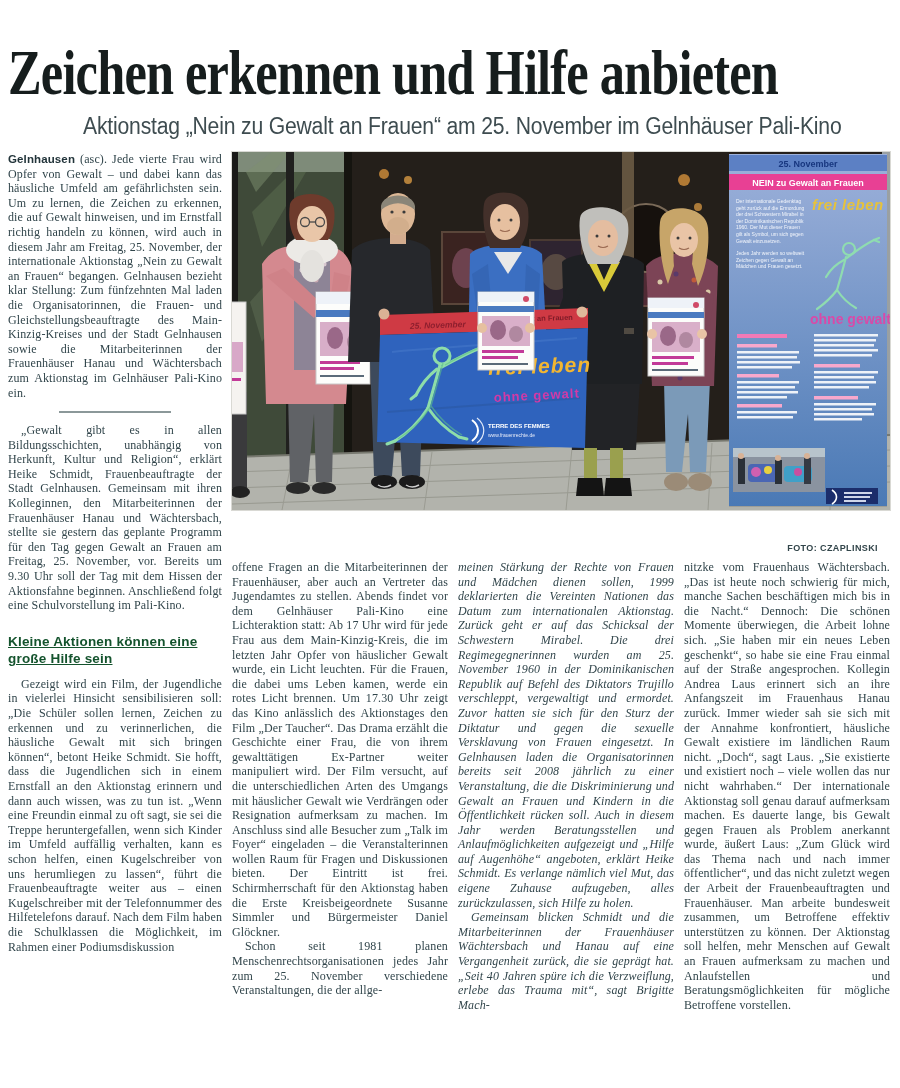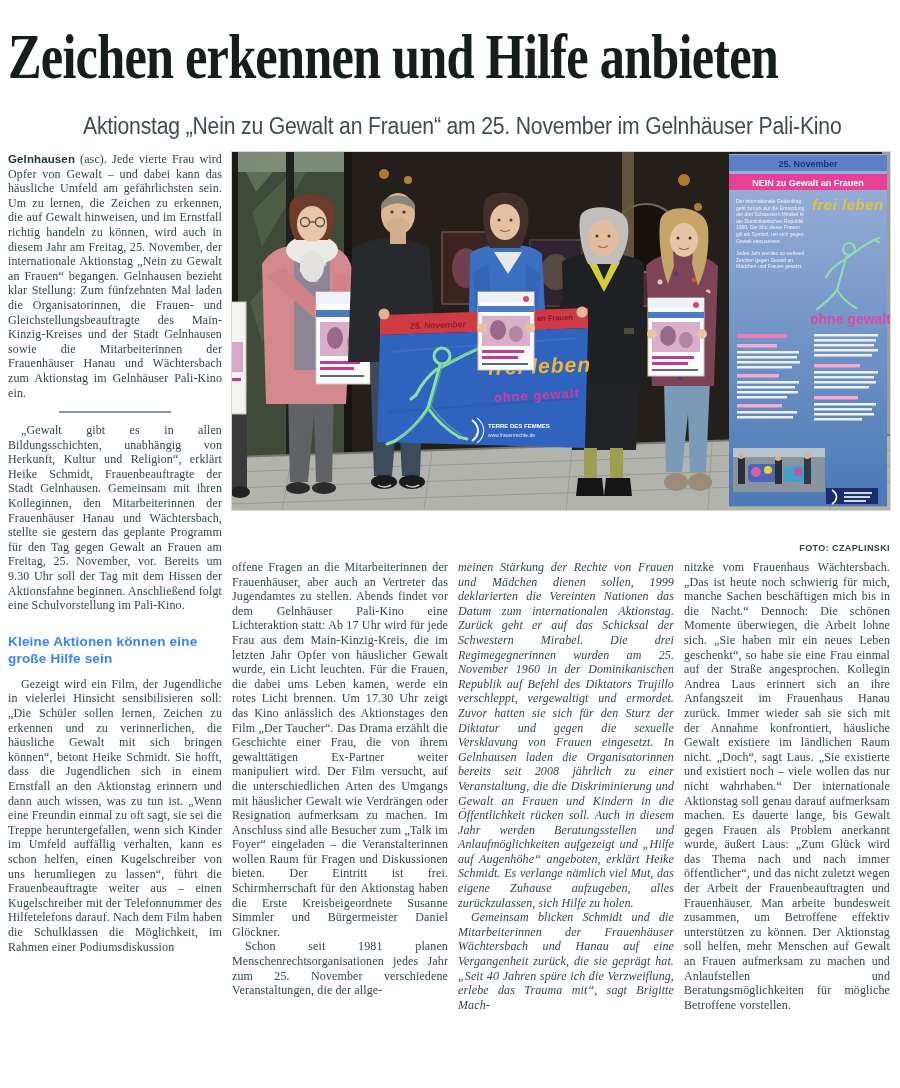--- a/index.html
+++ b/index.html
@@ -1,42 +1,42 @@
 <!DOCTYPE html>
 <html lang="de"><head>
 <meta charset="utf-8">
 <style>
   html,body{margin:0;padding:0;background:#ffffff;}
   .page{position:relative;width:900px;height:1088px;background:#fff;overflow:hidden;
         font-family:"Liberation Serif",serif;color:#31454b;}
   
-  .headline-wrap{position:absolute;left:8px;top:24px;width:892px;height:70px;}
+  .headline-wrap{position:absolute;left:8px;top:40px;width:892px;height:70px;}
   .headline{margin:0;white-space:nowrap;font:bold 63px/1.05 "Liberation Serif",serif;
             letter-spacing:-1px;color:#161d1d;transform:scaleX(.80);transform-origin:0 0;}
   .subheadline-wrap{position:absolute;left:12px;top:113px;width:900px;text-align:center;}
   .subheadline{display:inline-block;font:400 23px/1.2 "Liberation Sans",sans-serif;
                color:#3e4c50;letter-spacing:-.2px;transform:scaleX(.92);transform-origin:50% 0;}
   
   .col{position:absolute;font:12px/14.6px "Liberation Serif",serif;text-align:justify;
        color:#31454b;letter-spacing:.12px;}
   .col p{margin:0;}
   .col p.indent{text-indent:13px;}
   .col1{left:8px;top:152px;width:214px;height:930px;}
   .col2{left:232px;top:560px;width:216px;height:522px;}
   .col3{left:458px;top:560px;width:216px;height:522px;font-style:italic;}
   .col4{left:684px;top:560px;width:206px;height:522px;}
   .lead{font:bold 11.5px "Liberation Sans",sans-serif;color:#22343a;margin-top:48px;}
   .divider{width:112px;border:0;border-top:2px solid #8b9899;margin:11px auto 10px auto;}
   .subhead{margin:20px 0 10px 0;font:bold 13.5px/17px "Liberation Sans",sans-serif;
-           color:#3b82f6;letter-spacing:.2px;text-align:left;}
+           color:#14532d;letter-spacing:.2px;text-align:left;text-decoration:underline;}
   
   .photo{position:absolute;left:232px;top:152px;width:658px;height:358px;outline:1px solid #d9d9d4;}
   .caption{position:absolute;left:232px;top:515px;width:658px;height:40px;
            font:400 11.8px/18px "Liberation Sans",sans-serif;color:#24393d;letter-spacing:-.1px;}
-  .credit{position:absolute;right:0;bottom:2px;font:bold 9px "Liberation Sans",sans-serif;
+  .credit{position:absolute;right:12px;bottom:2px;font:bold 9px "Liberation Sans",sans-serif;
           color:#32454a;letter-spacing:.4px;}
   svg text{font-family:"Liberation Sans",sans-serif;}
   .fo-tiny{font:400 5px/6.6px "Liberation Sans",sans-serif;color:#f2f5fb;margin:0 0 6px 0;}
 </style>
 </head>
 <body>
 
 <div class="page">
 
   <div class="headline-wrap">

